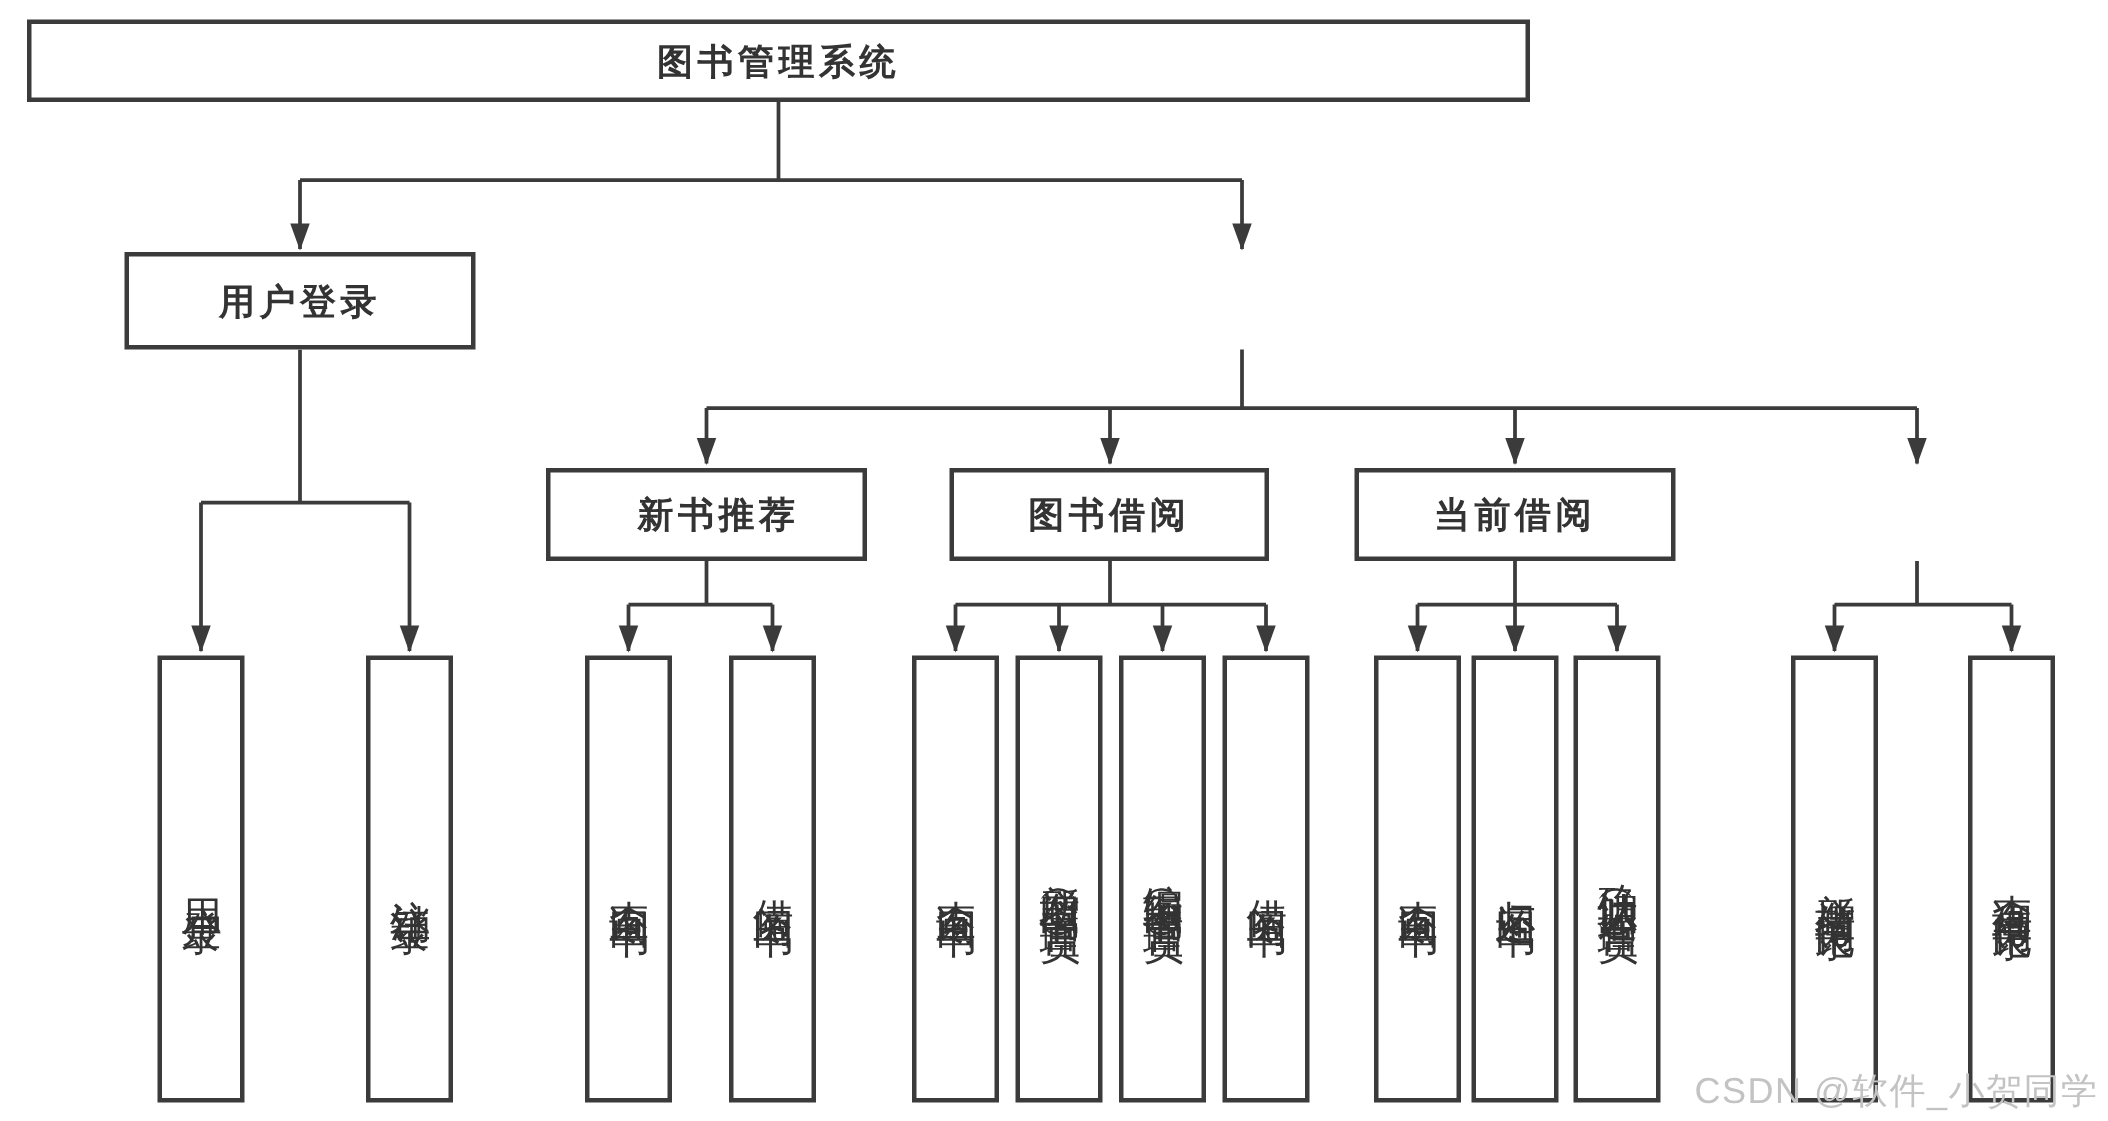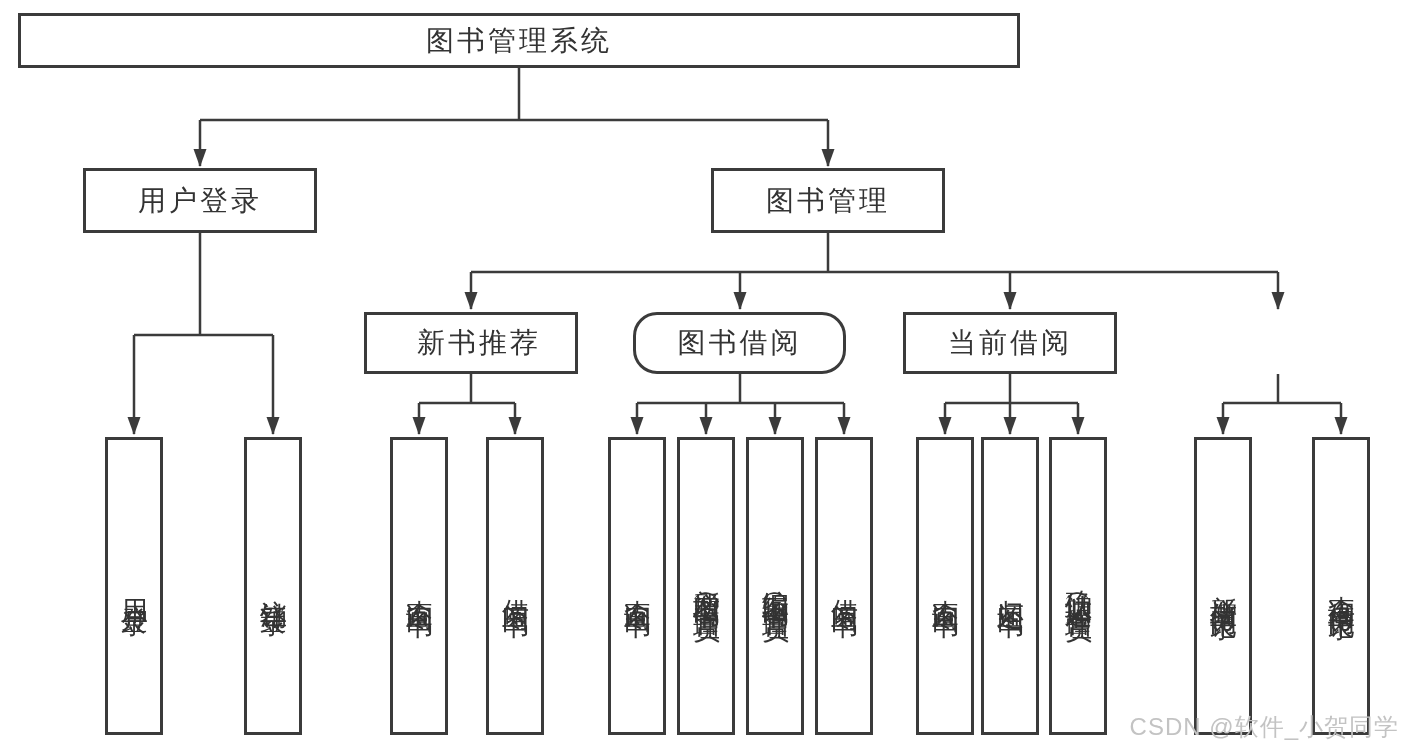--- a/index.html
+++ b/index.html
@@ -19,23 +19,24 @@
     box-sizing:border-box;
     background:#ffffff;
     border:3px solid #3b3b3b;
     color:#333333;
     display:flex;
     align-items:center;
     justify-content:center;
     z-index:2;
   }
   .h-box {
-    font-size:28px;
+    font-size:24px;
     letter-spacing:3px;
     white-space:nowrap;
+    font-weight:bold;
   }
   .v-box {
     writing-mode:vertical-rl;
     text-orientation:mixed;
     font-size:27px;
     letter-spacing:4px;
     line-height:1;
   }
   .watermark {
     position:absolute;
@@ -98,24 +99,23 @@
         <path d="M1278 374 V403 M1223 403 H1341"></path>
         <line x1="1223" y1="403" x2="1223" y2="434" marker-end="url(#ah)"></line>
         <line x1="1341" y1="403" x2="1341" y2="434" marker-end="url(#ah)"></line>
       </g>
     </g>
   </svg>
 
   <div class="box h-box" style="left:18px;top:13px;width:1002px;height:55px;">图书管理系统</div>
 
   <div class="box h-box" style="left:83px;top:168px;width:234px;height:65px;">用户登录</div>
-  <div class="box h-box" style="left:711px;top:168px;width:234px;height:65px;">图书管理</div>
 
   <div class="box h-box" style="left:364px;top:312px;width:214px;height:62px;padding-left:16px;">新书推荐</div>
-  <div class="box h-box" style="left:633px;top:312px;width:213px;height:62px;border-radius:24px;">图书借阅</div>
+  <div class="box h-box" style="left:633px;top:312px;width:213px;height:62px;">图书借阅</div>
   <div class="box h-box" style="left:903px;top:312px;width:214px;height:62px;">当前借阅</div>
 
   <div class="box v-box" style="left:105px;top:437px;width:58px;height:298px;">用户登录</div>
   <div class="box v-box" style="left:244px;top:437px;width:58px;height:298px;">注销登录</div>
 
   <div class="box v-box" style="left:390px;top:437px;width:58px;height:298px;">查询图书</div>
   <div class="box v-box" style="left:486px;top:437px;width:58px;height:298px;">借阅图书</div>
 
   <div class="box v-box" style="left:608px;top:437px;width:58px;height:298px;">查询图书</div>
   <div class="box v-box" style="left:677px;top:437px;width:58px;height:298px;">新增图书（管理员）</div>

